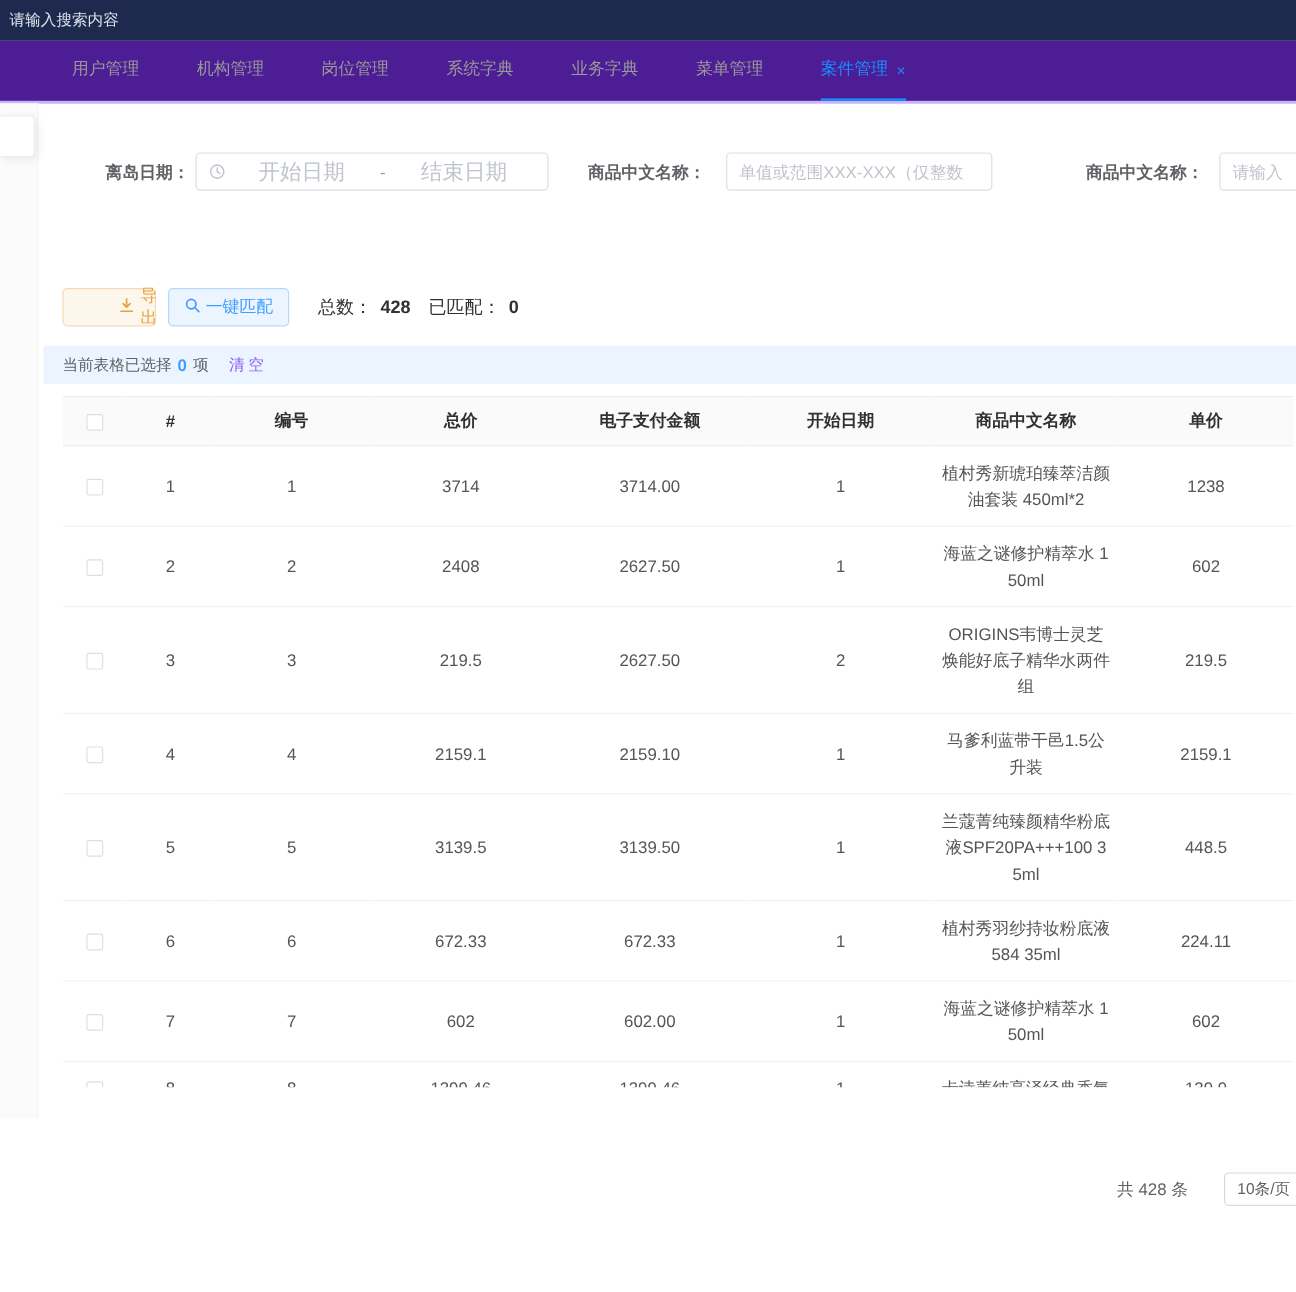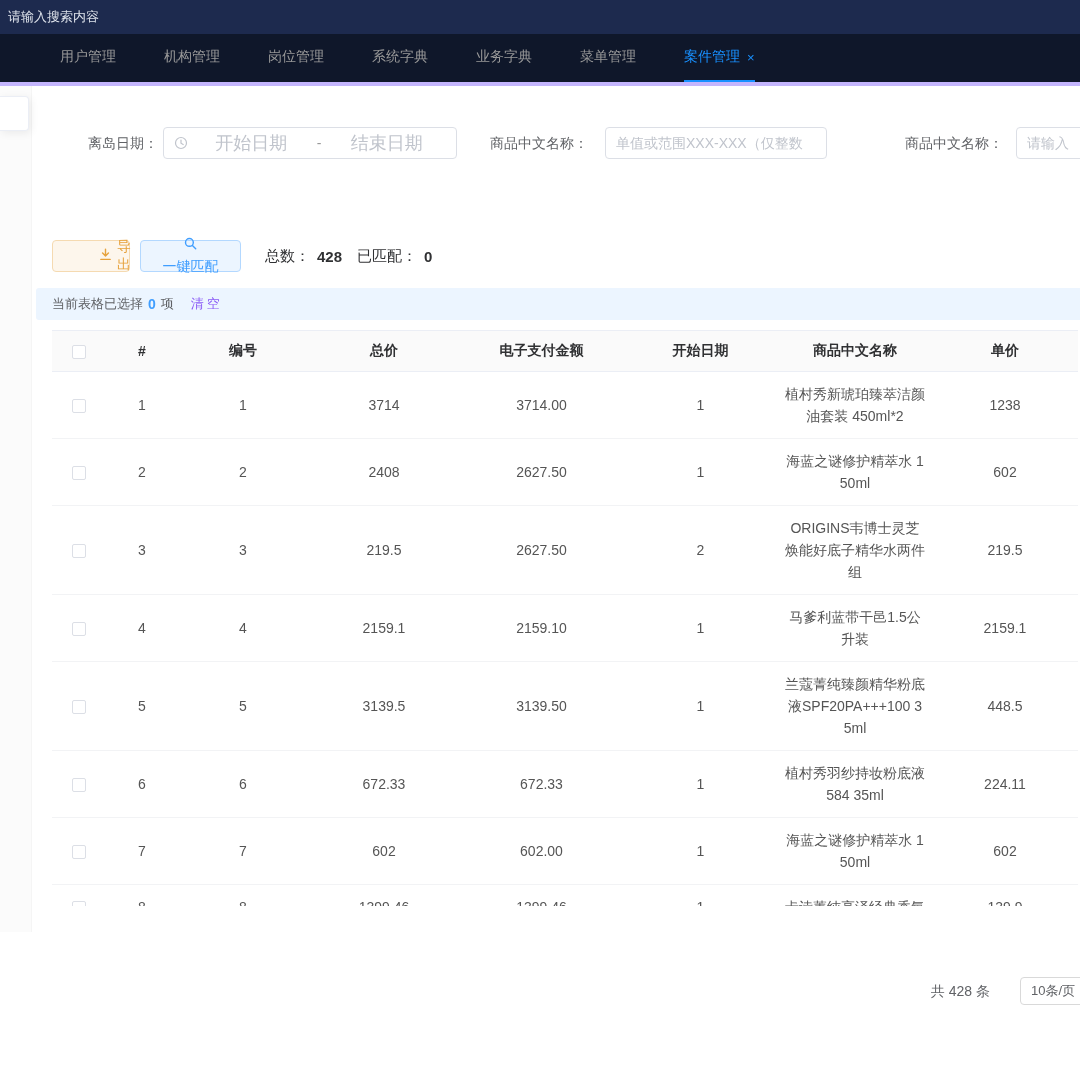--- a/index.html
+++ b/index.html
@@ -7,56 +7,56 @@
   body {
     position:relative; overflow:hidden; background:#fff;
     font-family:"Liberation Sans","DejaVu Sans",sans-serif; color:#303133;
   }
   
   .topbar { position:absolute; left:0; top:0; width:1080px; height:34px;
     background:#1d2a4e; display:flex; align-items:center; padding-left:8px; }
   .topbar .search-text { color:#dfe4ec; font-size:13px; }
   
   .tabbar { position:absolute; left:0; top:34px; width:1080px; height:52px;
-    background:#0f172a; border-bottom:4px solid #c4b5fd; display:flex;
+    background:#4c1d95; border-bottom:2px solid #c4b5fd; display:flex;
     align-items:stretch; padding-left:60px; gap:48px; }
   .tab { display:flex; align-items:center; font-size:14px; color:#999;
     cursor:pointer; border-bottom:2px solid transparent; white-space:nowrap; }
   .tab.active { color:#1890ff; border-bottom-color:#1890ff; }
   .tab-close { margin-left:7px; font-size:13px; line-height:1; color:#1890ff; }
   
   .left-strip { position:absolute; left:0; top:86px; width:32px; height:846px;
     background:#fbfbfb; border-right:1px solid #f5f5f5; }
   .toggle-box { position:absolute; left:0; top:96px; width:29px; height:35px;
     background:#fff; border:1px solid #ebeef5; border-left:none;
     border-radius:0 4px 4px 0; box-shadow:2px 2px 8px rgba(0,0,0,.07); cursor:pointer; }
   
   .filter-row { position:absolute; left:0; top:127px; width:1080px; height:32px; }
-  .f-label { position:absolute; top:0; line-height:32px; font-size:14px; color:#606266; white-space:nowrap; }
+  .f-label { position:absolute; top:0; line-height:32px; font-size:14px; color:#606266; white-space:nowrap;font-weight:bold; }
   .date-box { position:absolute; left:163px; top:0; width:294px; height:32px;
     border:1px solid #dcdfe6; border-radius:4px; display:flex; align-items:center;
     padding:0 10px; background:#fff; }
   .date-box .icon { display:flex; align-items:center; margin-right:4px; }
   .date-input { border:none; outline:none; flex:1; min-width:0; text-align:center;
     font-size:18px; color:#606266; background:transparent;
     font-family:"Liberation Sans","DejaVu Sans",sans-serif; }
   .date-sep { color:#999; padding:0 6px; font-size:14px; }
   .text-input { position:absolute; top:0; height:32px; border:1px solid #dcdfe6;
     border-radius:4px; padding:0 10px; font-size:14px; color:#606266; outline:none;
     background:#fff; font-family:"Liberation Sans","DejaVu Sans",sans-serif; }
   .text-input.payment { left:605px; width:222px; }
   .text-input.product { left:1016px; width:150px; }
   input::placeholder { color:#c0c4cc; }
   
   .toolbar { position:absolute; left:0; top:240px; width:1080px; height:32px; }
   .btn { position:absolute; top:0; height:32px; border-radius:4px; font-size:14px;
     display:inline-flex; align-items:center; justify-content:center; gap:5px;
     cursor:pointer; font-family:inherit; }
   .btn-export { left:52px; width:78px; background:#fdf6ec; border:1px solid #f5dab1; color:#e6a23c;padding-left:48px; }
-  .btn-match  { left:140px; width:101px; background:#ecf5ff; border:1px solid #b3d8ff; color:#409eff;flex-direction:column; }
+  .btn-match  { left:140px; width:101px; background:#ecf5ff; border:1px solid #b3d8ff; color:#409eff; }
   .stats { position:absolute; left:265px; top:0; height:32px; display:flex;
     align-items:center; gap:7px; font-size:15px; color:#303133; }
   .stats b { font-weight:700; }
   .stats .gap { margin-left:8px; }
   
   .selection-bar { position:absolute; left:36px; top:288px; width:1044px; height:32px;
     background:#ecf5ff; display:flex; align-items:center; padding-left:16px;
     font-size:13px; color:#606266; gap:5px; border-radius:3px 0 0 3px; }
   .selection-bar .count { color:#409eff; font-weight:700; font-size:14px; }
   .selection-bar .clear { color:#8b5cf6; margin-left:12px; cursor:pointer; letter-spacing:3px; }

